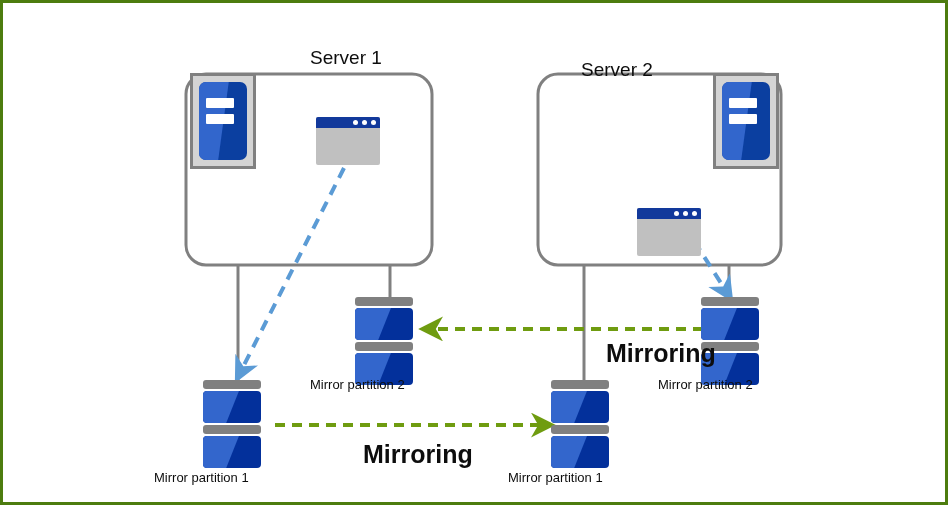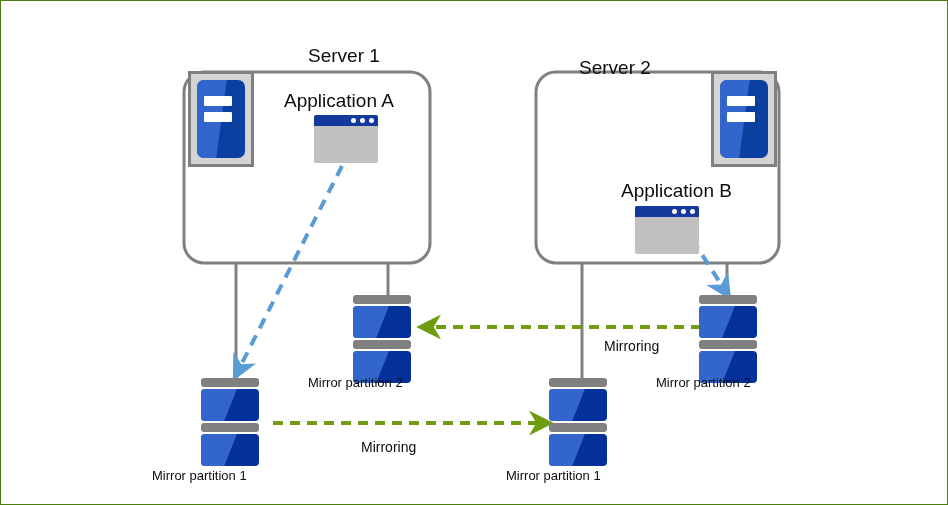--- a/index.html
+++ b/index.html
@@ -8,21 +8,21 @@
     background: #ffffff;
   }
   body {
     font-family: "Liberation Sans", sans-serif;
   }
   #canvas {
     position: relative;
     width: 948px;
     height: 505px;
     background: #ffffff;
-    border: 1px solid #4d7c0f;
+    border: 3px solid #4d7c0f;
     box-sizing: border-box;
     overflow: hidden;
   }
   .svg-layer {
     position: absolute;
     left: 0;
     top: 0;
     width: 948px;
     height: 505px;
   }
@@ -30,21 +30,21 @@
     position: absolute;
     color: #0d0d0d;
     font-size: 19px;
     line-height: 1;
     white-space: nowrap;
     font-family: "Liberation Sans", sans-serif;
   }
   .lbl-title { font-size: 19px; }
   .lbl-app { font-size: 19px; }
   .lbl-part { font-size: 13px; }
-  .lbl-mirroring { font-size: 14px; }
+  .lbl-mirroring { font-size: 25px; font-weight: bold; }
 
   
   .server-icon {
     position: absolute;
     width: 66px;
     height: 96px;
     background: #d4d4d4;
     border: 3px solid #808080;
     box-sizing: border-box;
     padding: 6px;
@@ -172,41 +172,39 @@
   <div class="lbl lbl-title" style="left:307px; top:45px;">Server 1</div>
 
   <div class="server-icon" style="left:187px; top:70px;">
     <div class="body">
       <div class="lite"></div>
       <div class="bar bar1"></div>
       <div class="bar bar2"></div>
     </div>
   </div>
 
-  <div class="lbl lbl-app" style="left:283px; top:90px;">Application  A</div>
 
   <div class="app-icon" style="left:313px; top:114px;">
     <div class="titlebar">
       <span class="dot d1"></span>
       <span class="dot d2"></span>
       <span class="dot d3"></span>
     </div>
   </div>
 
   <div class="lbl lbl-title" style="left:578px; top:57px;">Server 2</div>
 
   <div class="server-icon" style="left:710px; top:70px;">
     <div class="body">
       <div class="lite"></div>
       <div class="bar bar1"></div>
       <div class="bar bar2"></div>
     </div>
   </div>
 
-  <div class="lbl lbl-app" style="left:620px; top:180px;">Application  B</div>
 
   <div class="app-icon" style="left:634px; top:205px;">
     <div class="titlebar">
       <span class="dot d1"></span>
       <span class="dot d2"></span>
       <span class="dot d3"></span>
     </div>
   </div>
 
   <div class="disk-icon" style="left:352px; top:294px;">

